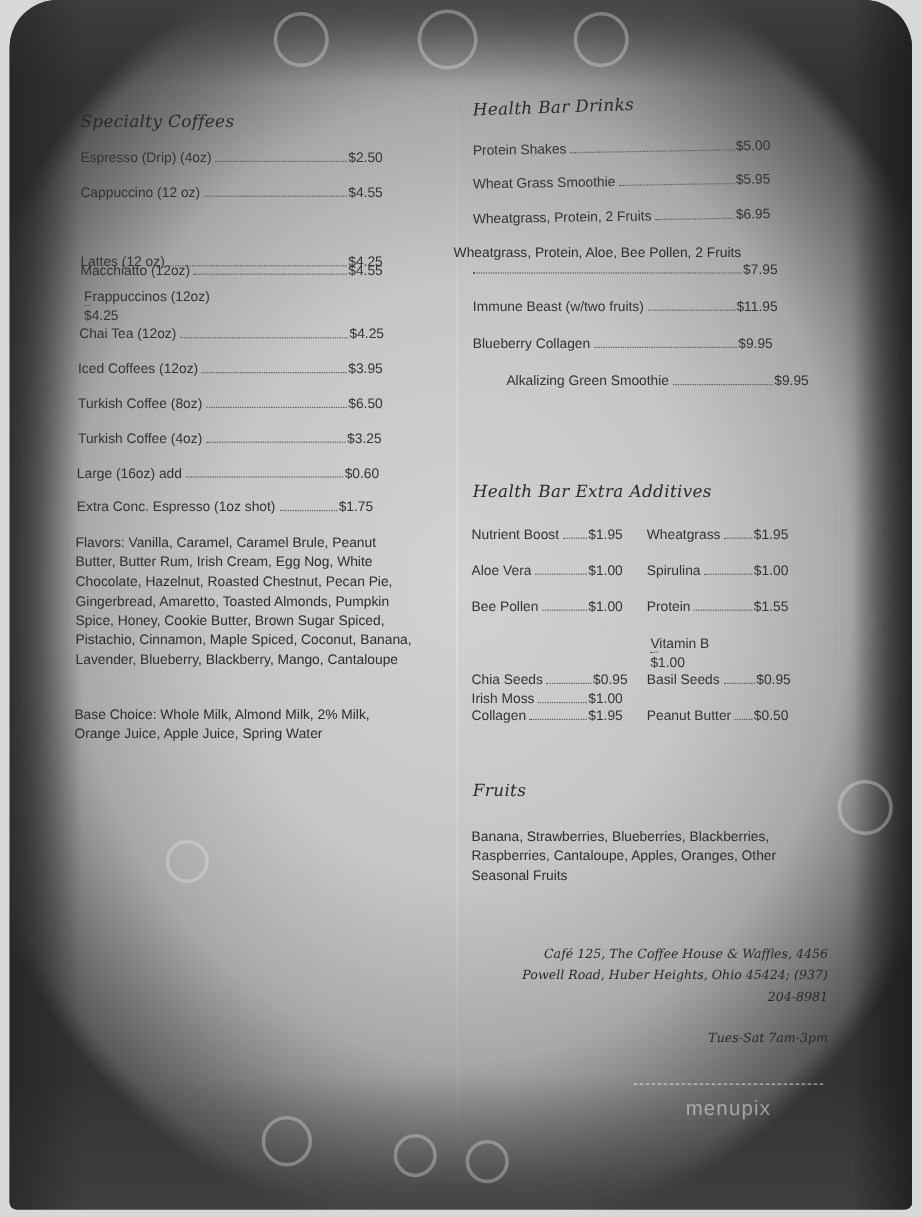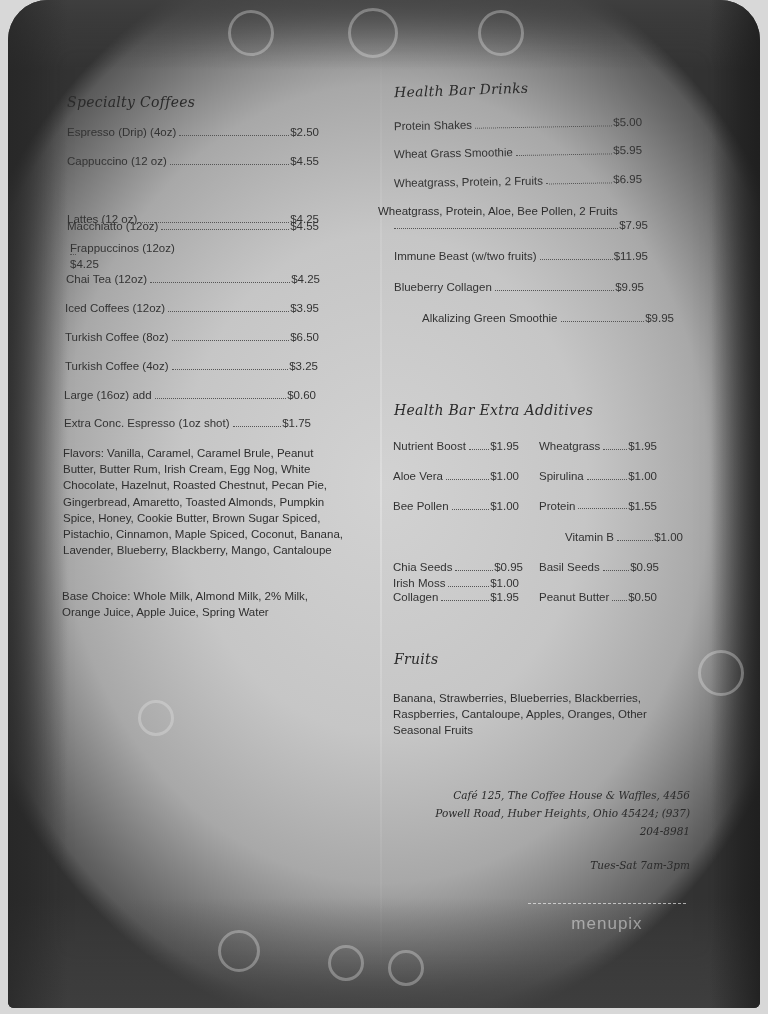--- a/index.html
+++ b/index.html
@@ -214,21 +214,21 @@
 <div class="row" style="left:539px;top:470px;width:118px;">
     <span class="name">Spirulina</span>
     <span class="dots"></span>
     <span class="price">$1.00</span>
   </div>
 <div class="row" style="left:539px;top:500px;width:118px;align-items:flex-end;">
     <span class="name">Protein</span>
     <span class="dots"></span>
     <span class="price">$1.55</span>
   </div>
-<div class="row" style="left:565px;top:531px;width:118px;">
+<div class="row" style="left:539px;top:531px;width:118px;flex-direction:column;">
     <span class="name">Vitamin B</span>
     <span class="dots"></span>
     <span class="price">$1.00</span>
   </div>
 <div class="row" style="left:539px;top:561px;width:120px;">
     <span class="name">Basil Seeds</span>
     <span class="dots"></span>
     <span class="price">$0.95</span>
   </div>
 <div class="row" style="left:539px;top:591px;width:118px;">

